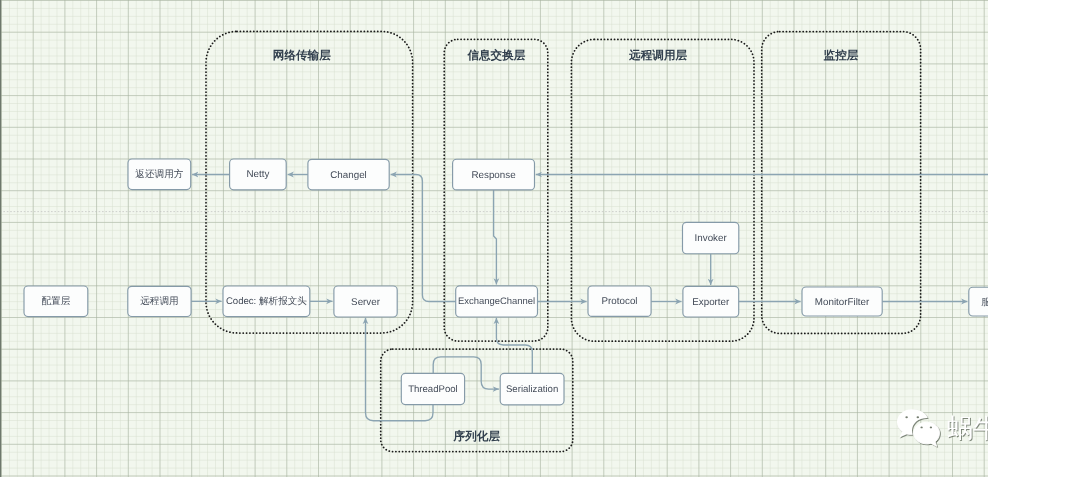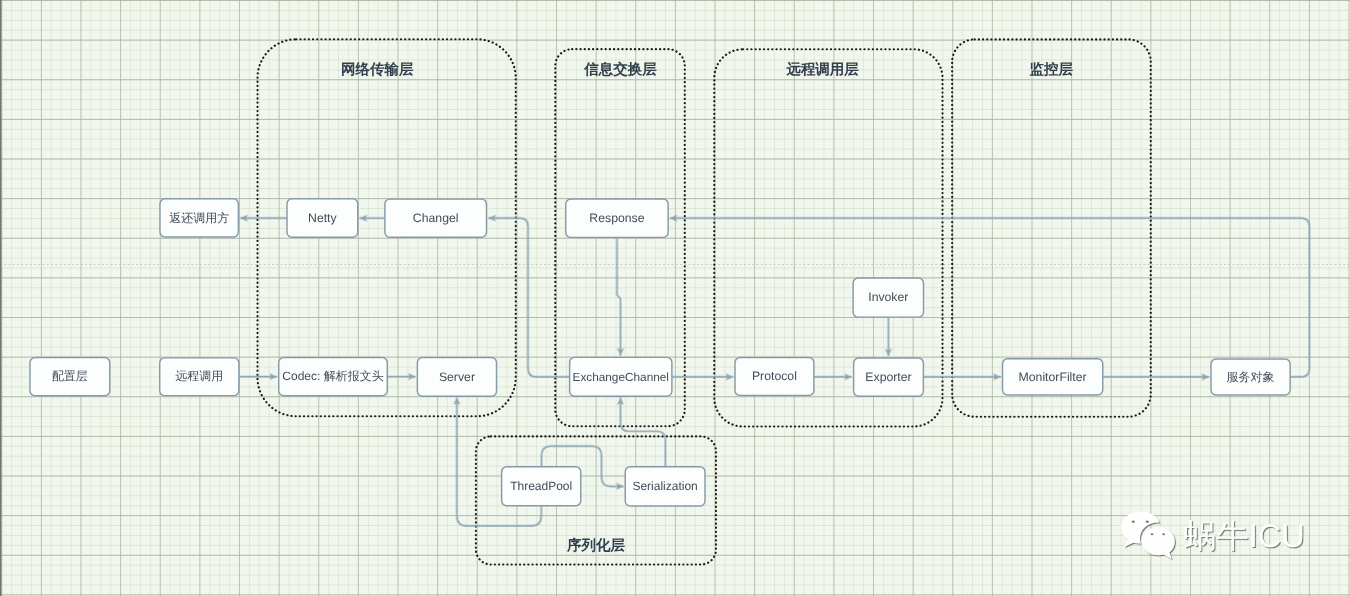--- a/index.html
+++ b/index.html
@@ -1,19 +1,19 @@
 <!DOCTYPE html>
 <html><head>
 <meta charset="utf-8">
 <title>Dubbo 分层调用流程图</title>
 <style>
   html,body{margin:0;padding:0;background:#ffffff;}
   body{width:1080px;height:477px;overflow:hidden;
        font-family:"Liberation Sans",sans-serif;}
-  #canvas{position:relative;width:1080px;height:477px;overflow:hidden;text-align:right;}
+  #canvas{position:relative;width:988px;height:477px;overflow:hidden;text-align:right;}
   #diagram{position:absolute;left:0;top:0;display:block;}
   svg text{ text-rendering:geometricPrecision; -webkit-font-smoothing:antialiased; }
   #nodes-layer, #containers-layer, #watermark-layer { will-change: opacity; }
   .node-label{font-family:"Liberation Sans",sans-serif;text-anchor:middle;dominant-baseline:central;}
   .container-label{font-family:"Liberation Sans",sans-serif;text-anchor:middle;dominant-baseline:central;font-weight:bold;}
   .wm-text{font-family:"Liberation Sans",sans-serif;dominant-baseline:central;}
 </style>
 </head>
 <body>
 

